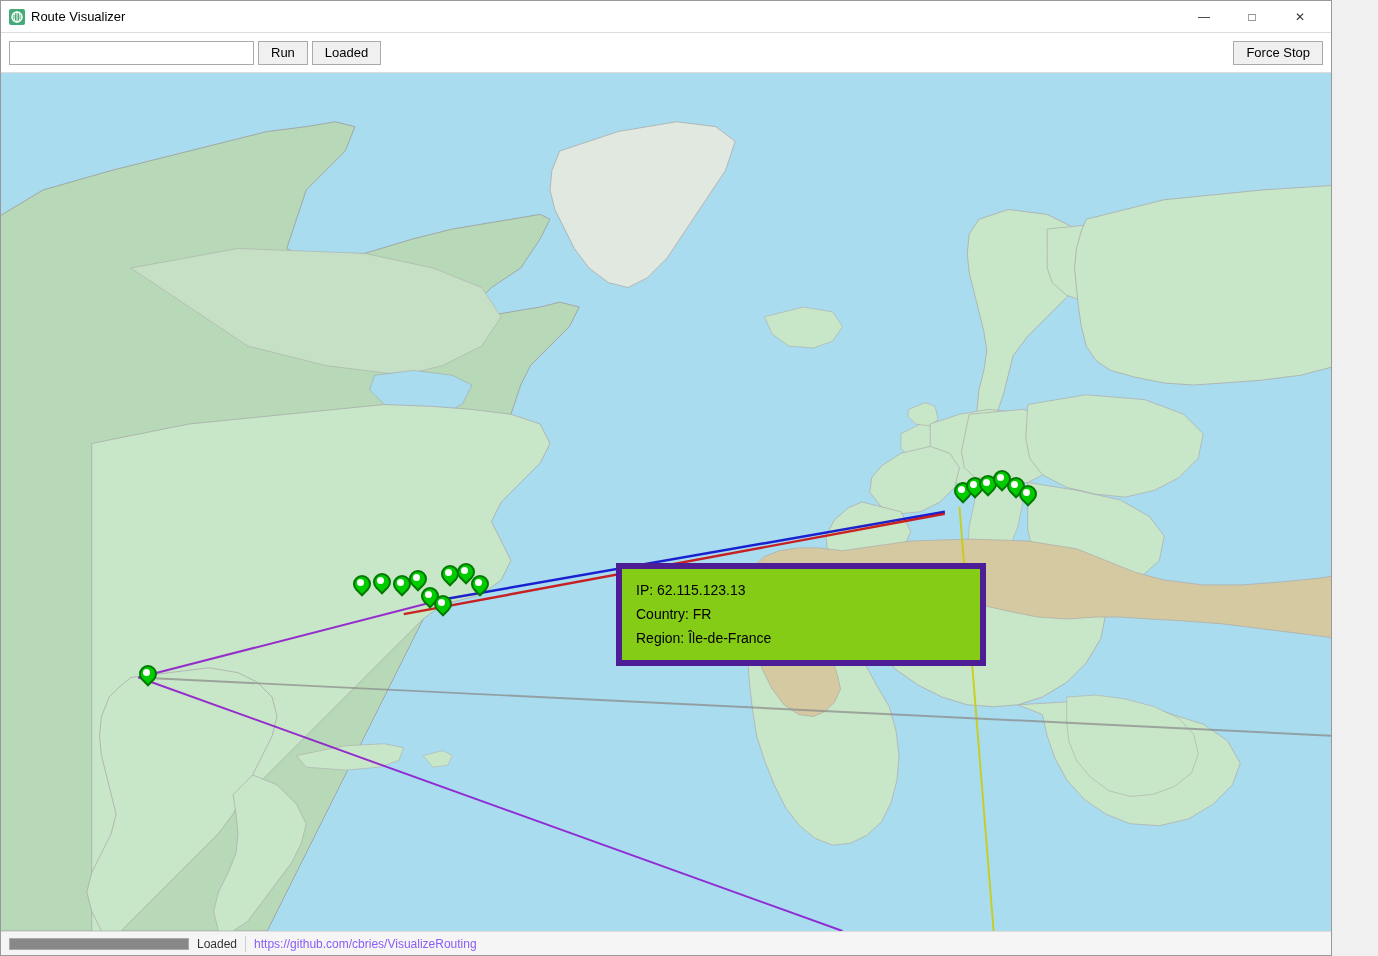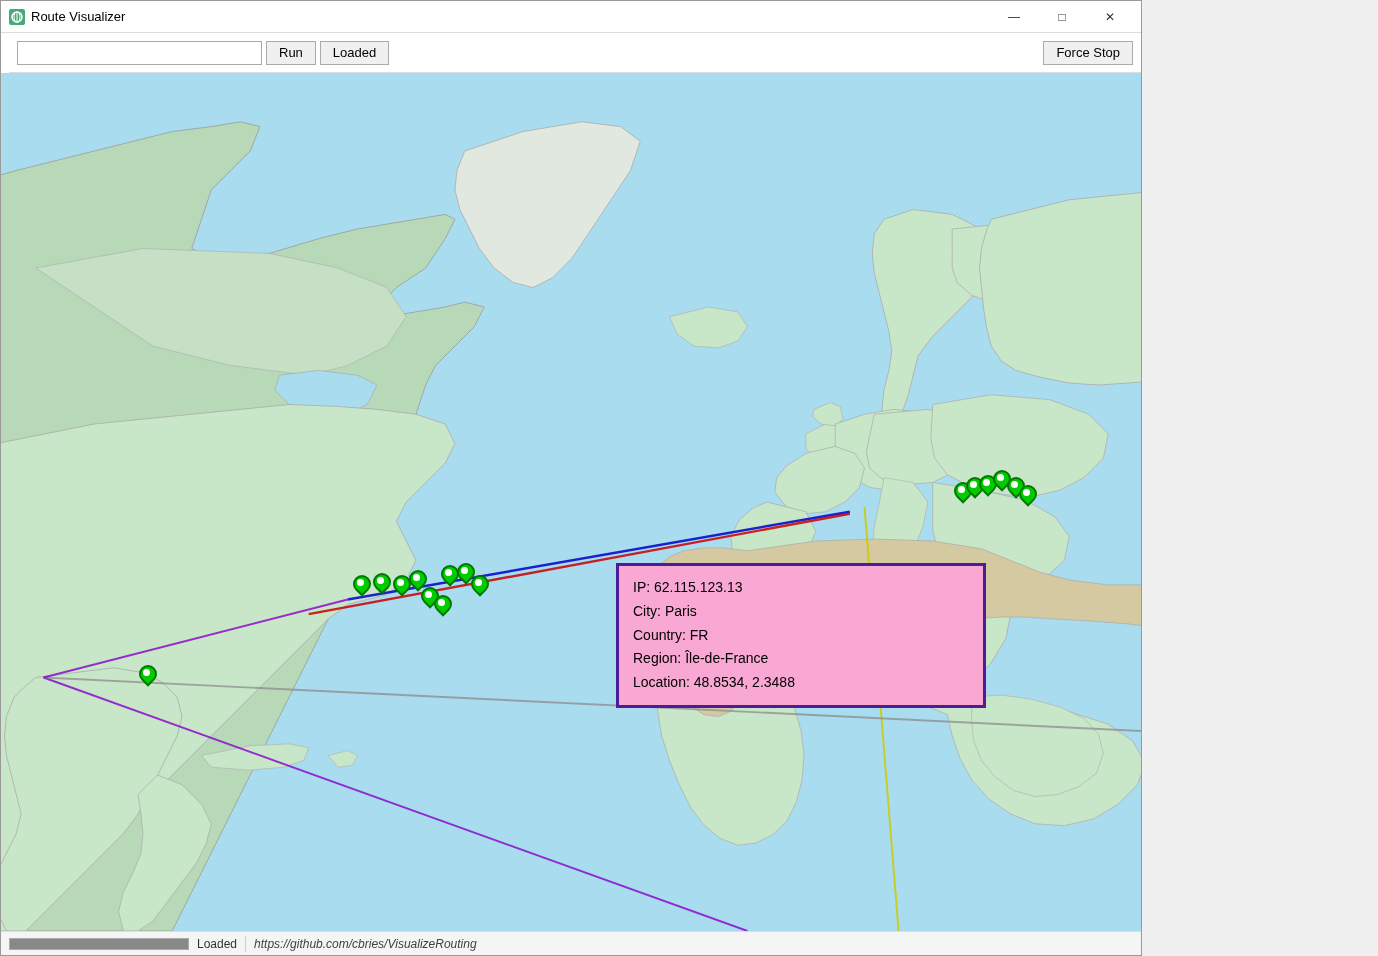--- a/index.html
+++ b/index.html
@@ -1,45 +1,45 @@
 <!DOCTYPE html>
 <html><head>
   <meta charset="utf-8">
   <style>
     * { margin: 0; padding: 0; box-sizing: border-box; }
     body { font-family: 'Segoe UI', Arial, sans-serif; font-size: 13px; background: #f0f0f0; width: 1378px; height: 956px; overflow: hidden; }
 
-    .window { width: 1142px; height: 956px; background: #fff; border: 1px solid #999; display: flex; flex-direction: column; }
+    .window { width: 1332px; height: 956px; background: #fff; border: 1px solid #999; display: flex; flex-direction: column; }
 
     .title-bar { height: 32px; background: #fff; border-bottom: 1px solid #ddd; display: flex; align-items: center; padding: 0 8px; justify-content: space-between; }
     .title-bar-left { display: flex; align-items: center; gap: 6px; }
     .title-bar-icon { width: 16px; height: 16px; background: #4a7; border-radius: 2px; display: flex; align-items: center; justify-content: center; }
     .title-bar-icon svg { width: 12px; height: 12px; }
     .title-text { font-size: 13px; color: #000; }
     .title-bar-controls { display: flex; gap: 2px; }
     .title-btn { width: 46px; height: 28px; background: none; border: none; cursor: pointer; display: flex; align-items: center; justify-content: center; font-size: 12px; color: #333; }
 
-    .toolbar { height: 40px; background: #fff; border-bottom: 1px solid #ddd; display: flex; align-items: center; padding: 0 8px; gap: 4px; margin-left: 8px; }
+    .toolbar { height: 40px; background: #fff; border-bottom: 1px solid #ddd; display: flex; align-items: center; padding: 0 8px; gap: 4px; }
     .toolbar input { width: 245px; height: 24px; border: 1px solid #aaa; padding: 0 4px; font-size: 13px; }
     .toolbar button { height: 24px; padding: 0 12px; border: 1px solid #aaa; background: #f0f0f0; cursor: pointer; font-size: 13px; }
     .force-stop-btn { margin-left: auto; }
 
     .map-container { flex: 1; position: relative; overflow: hidden; background: #aadcef; }
 
     
     .map-svg { width: 100%; height: 100%; position: absolute; top: 0; left: 0; }
 
-    .tooltip { position: absolute; background: #f9a8d4; border: 3px solid #4c1d95; padding: 10px 14px; font-size: 14px; line-height: 1.7; z-index: 100; pointer-events: none; min-width: 370px; }
+    .tooltip { position: absolute; background: #84cc16; border: 6px solid #4c1d95; padding: 10px 14px; font-size: 14px; line-height: 1.7; z-index: 100; pointer-events: none; min-width: 370px; }
 
     .status-bar { height: 24px; background: #f5f5f5; border-top: 1px solid #ddd; display: flex; align-items: center; padding: 0 8px; font-size: 12px; color: #333; gap: 0; }
     .status-progress { width: 180px; height: 12px; background: #ddd; border: 1px solid #aaa; margin-right: 8px; position: relative; overflow: hidden; }
     .status-progress-fill { width: 100%; height: 100%; background: #888; }
     .status-divider { width: 1px; height: 16px; background: #ccc; margin: 0 8px; }
     .status-text { color: #333; }
-    .status-link { color: #404040; text-decoration: none; font-style: italic; }
+    .status-link { color: #8b5cf6; text-decoration: none; }
 
     
     .pin { position: absolute; width: 20px; height: 28px; transform: translate(-50%, -100%); cursor: pointer; }
   </style>
 </head>
 <body>
 
 <div class="window">
 
   <div class="title-bar">
@@ -230,24 +230,22 @@
     </div>
     <div class="pin" style="left:1028px; top:440px;">
       <div style="width:18px;height:26px;position:relative;">
         <div style="width:18px;height:18px;background:#00cc00;border-radius:50% 50% 50% 0;transform:rotate(-45deg);border:2px solid #007700;position:absolute;"></div>
         <div style="width:7px;height:7px;background:#fff;border-radius:50%;position:absolute;top:4px;left:4px;"></div>
       </div>
     </div>
 
     <div class="tooltip" style="left: 615px; top: 490px;">
       <div>IP: 62.115.123.13</div>
-      <div>City: Paris</div>
       <div>Country: FR</div>
       <div>Region: Île-de-France</div>
-      <div>Location: 48.8534, 2.3488</div>
     </div>
   </div>
 
   <div class="status-bar">
     <div class="status-progress">
       <div class="status-progress-fill"></div>
     </div>
     <span class="status-text">Loaded</span>
     <div class="status-divider"></div>
     <a class="status-link" href="#">https://github.com/cbries/VisualizeRouting</a>

